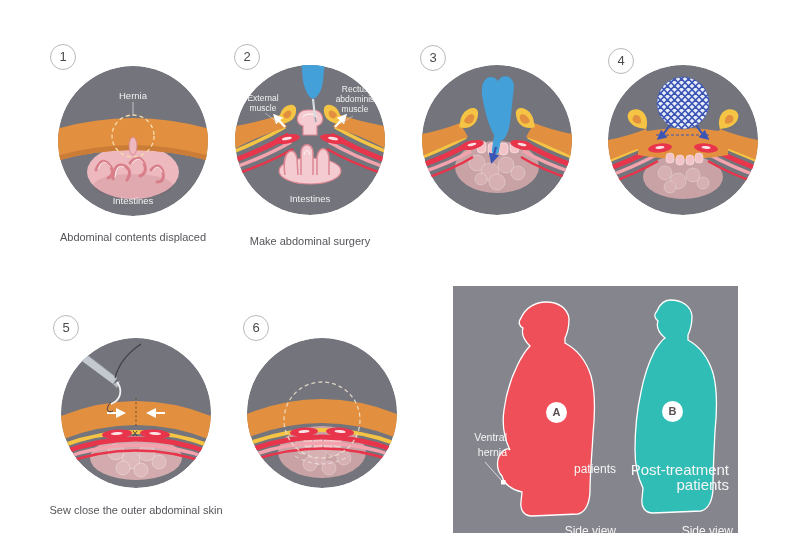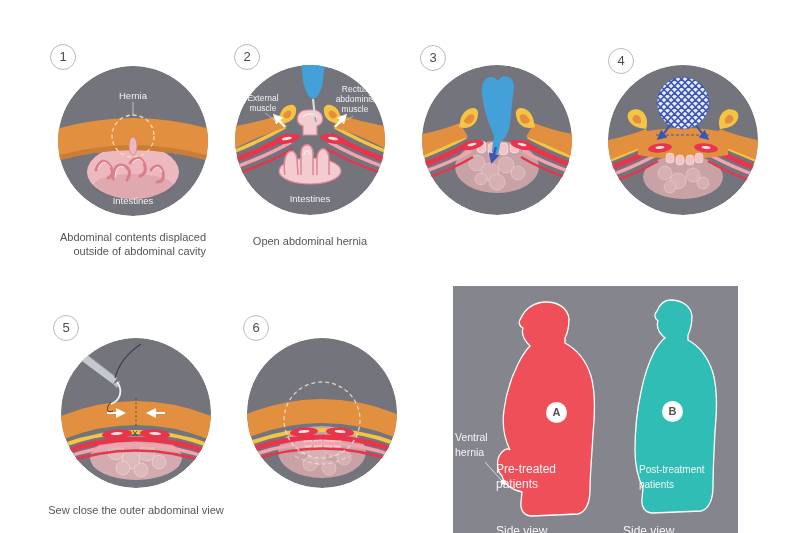--- a/index.html
+++ b/index.html
@@ -13,21 +13,21 @@
     background:#fff;color:#4a4a4a;font-size:13px;line-height:24px;text-align:center;
   }
   .circle-svg{position:absolute}
   .caption{
     position:absolute;left:50%;transform:translateX(-50%);white-space:nowrap;
     text-align:right;font-size:11px;color:#54555a;line-height:14px;
   }
   svg text{font-family:"Liberation Sans",sans-serif;fill:#f2f2f2}
   .panel{position:absolute;left:453px;top:286px;width:285px;height:300px;background:#85858d}
   .panel svg{position:absolute;left:0;top:0}
-  .panel-label{position:absolute;color:#f5f5f5;text-align:left;line-height:15px}
+  .panel-label{position:absolute;color:#f5f5f5;text-align:right;line-height:15px}
   .ab-badge{
     position:absolute;width:21px;height:21px;border-radius:50%;background:#fff;color:#5a4f53;
     font-size:11px;font-weight:bold;line-height:21px;text-align:center;
   }
 </style>
 </head>
 <body>
 
 <div class="step" style="left:48px;top:40px">
   <div class="badge" style="left:2px;top:4px">1</div>
@@ -57,21 +57,20 @@
       <path d="M-5,91 Q75,67 155,91 L155,96 Q75,72 -5,96 Z" fill="#cb7c36"></path>
       <ellipse cx="75" cy="80" rx="4" ry="9" fill="#edb9be" stroke="#d97f8a" stroke-width="0.8"></ellipse>
       <circle cx="75" cy="70" r="21" fill="none" stroke="#f7dcad" stroke-width="1.3" stroke-dasharray="4,3"></circle>
       <line x1="75" y1="36" x2="75" y2="50" stroke="#d8d8d8" stroke-width="0.8"></line>
       <text x="75" y="33" font-size="9.5" text-anchor="middle">Hernia</text>
       <text x="75" y="138" font-size="9.5" text-anchor="middle">Intestines</text>
     </g>
   </svg>
   <div class="caption" style="top:190px">
     <div>Abdominal contents displaced</div>
-    <div>outside of abdominal cavity</div>
   </div>
 </div>
 
 <div class="step" style="left:225px;top:40px">
   <div class="badge" style="left:9px;top:4px">2</div>
   <svg class="circle-svg" style="left:10px;top:25px" width="150" height="150" viewBox="0 0 150 150">
     <defs>
       <clipPath id="c2">
           <circle cx="75" cy="75" r="75"></circle>
         </clipPath>
@@ -112,21 +111,21 @@
       <line x1="118" y1="51" x2="105" y2="59" stroke="#cccccc" stroke-width="0.7"></line>
       <text x="28" y="36" font-size="8.5" text-anchor="middle">External</text>
       <text x="28" y="46" font-size="8.5" text-anchor="middle">muscle</text>
       <text x="120" y="27" font-size="8.5" text-anchor="middle">Rectus</text>
       <text x="120" y="37" font-size="8.5" text-anchor="middle">abdominis</text>
       <text x="120" y="47" font-size="8.5" text-anchor="middle">muscle</text>
       <text x="75" y="137" font-size="9.5" text-anchor="middle">Intestines</text>
     </g>
   </svg>
   <div class="caption" style="top:194px">
-    <div>Open abdominal hernia</div>
+    <div>Make abdominal surgery</div>
   </div>
 </div>
 
 <div class="step" style="left:412px;top:40px">
   <div class="badge" style="left:8px;top:5px">3</div>
   <svg class="circle-svg" style="left:10px;top:25px" width="150" height="150" viewBox="0 0 150 150">
     <defs>
       <clipPath id="c3">
           <circle cx="75" cy="75" r="75"></circle>
         </clipPath>
@@ -280,21 +279,21 @@
       <line x1="104" y1="75" x2="88" y2="75" stroke="#ffffff" stroke-width="2.2" marker-end="url(#aw5)"></line>
       <polygon points="6,12 12,6 56,40 52,46" fill="#c3c9cf"></polygon>
       <line x1="12" y1="6" x2="56" y2="40" stroke="#9aa1a7" stroke-width="1"></line>
       <polygon points="52,46 59,43 56,50" fill="#b8bec4"></polygon>
       <path d="M56,44 C62,52 60,62 50,66" stroke="#f2f2f2" stroke-width="1.8" fill="none"></path>
       <path d="M54,40 C58,24 68,14 80,6" stroke="#3c3c46" stroke-width="1.1" fill="none"></path>
       <path d="M50,64 C44,70 46,76 52,73" stroke="#3c3c46" stroke-width="1" fill="none"></path>
     </g>
   </svg>
   <div class="caption" style="top:195px">
-    <div>Sew close the outer abdominal view</div>
+    <div>Sew close the outer abdominal skin</div>
   </div>
 </div>
 
 <div class="step" style="left:237px;top:308px">
   <div class="badge" style="left:6px;top:7px">6</div>
   <svg class="circle-svg" style="left:10px;top:30px" width="150" height="150" viewBox="0 0 150 150">
     <defs>
         <clipPath id="c6">
           <circle cx="75" cy="75" r="75"></circle>
         </clipPath>
@@ -360,22 +359,21 @@
     <line x1="32" y1="176" x2="49" y2="195" stroke="#d9d9dd" stroke-width="1"></line>
     <rect x="48" y="194" width="4.5" height="4.5" fill="#ffffff"></rect>
   </svg>
   <div class="panel-label" style="left:2px;top:144px;width:52px;font-size:10.5px">
     <div>Ventral</div>
     <div>hernia</div>
   </div>
   <div class="ab-badge" style="left:93px;top:116px">A</div>
   <div class="ab-badge" style="left:209px;top:115px">B</div>
   <div class="panel-label" style="left:43px;top:176px;width:120px;font-size:12px">
-    <div>Pre-treated</div>
     <div>patients</div>
   </div>
-  <div class="panel-label" style="left:186px;top:176px;width:110px;font-size:10px">
+  <div class="panel-label" style="left:166px;top:176px;width:110px;font-size:15px">
     <div>Post-treatment</div>
     <div>patients</div>
   </div>
   <div class="panel-label" style="left:43px;top:238px;width:120px;font-size:12px">Side view</div>
   <div class="panel-label" style="left:170px;top:238px;width:110px;font-size:12px">Side view</div>
 </div>
 
 </body></html>

